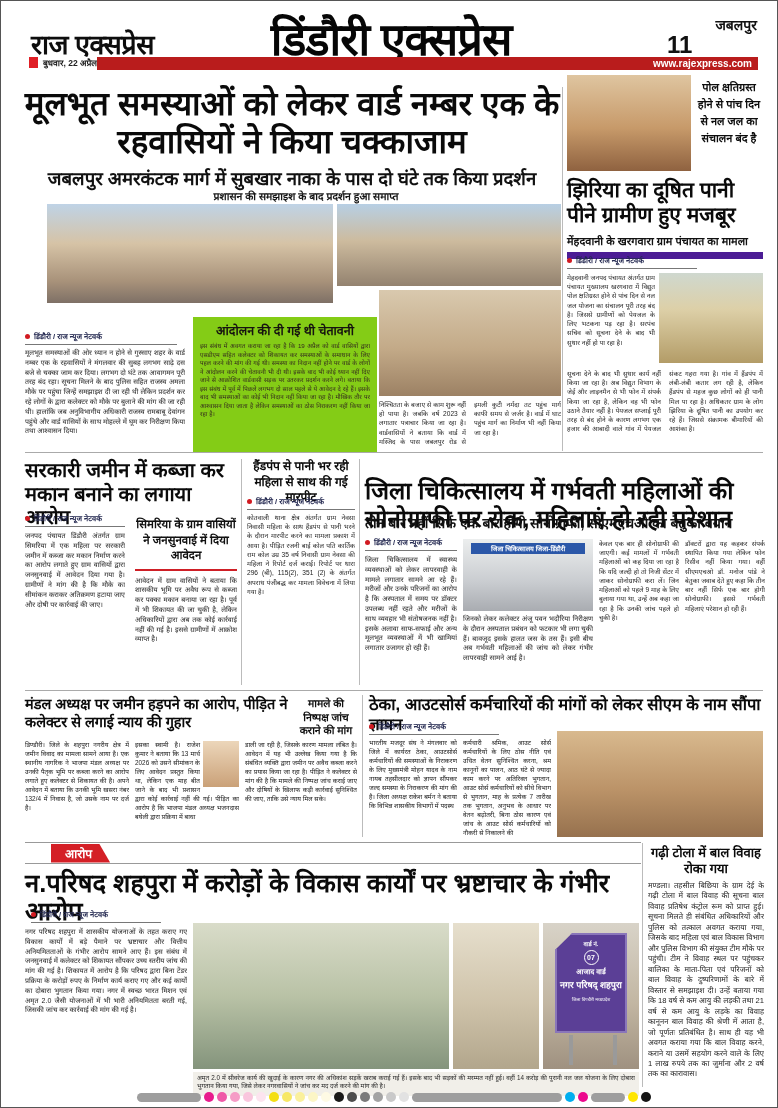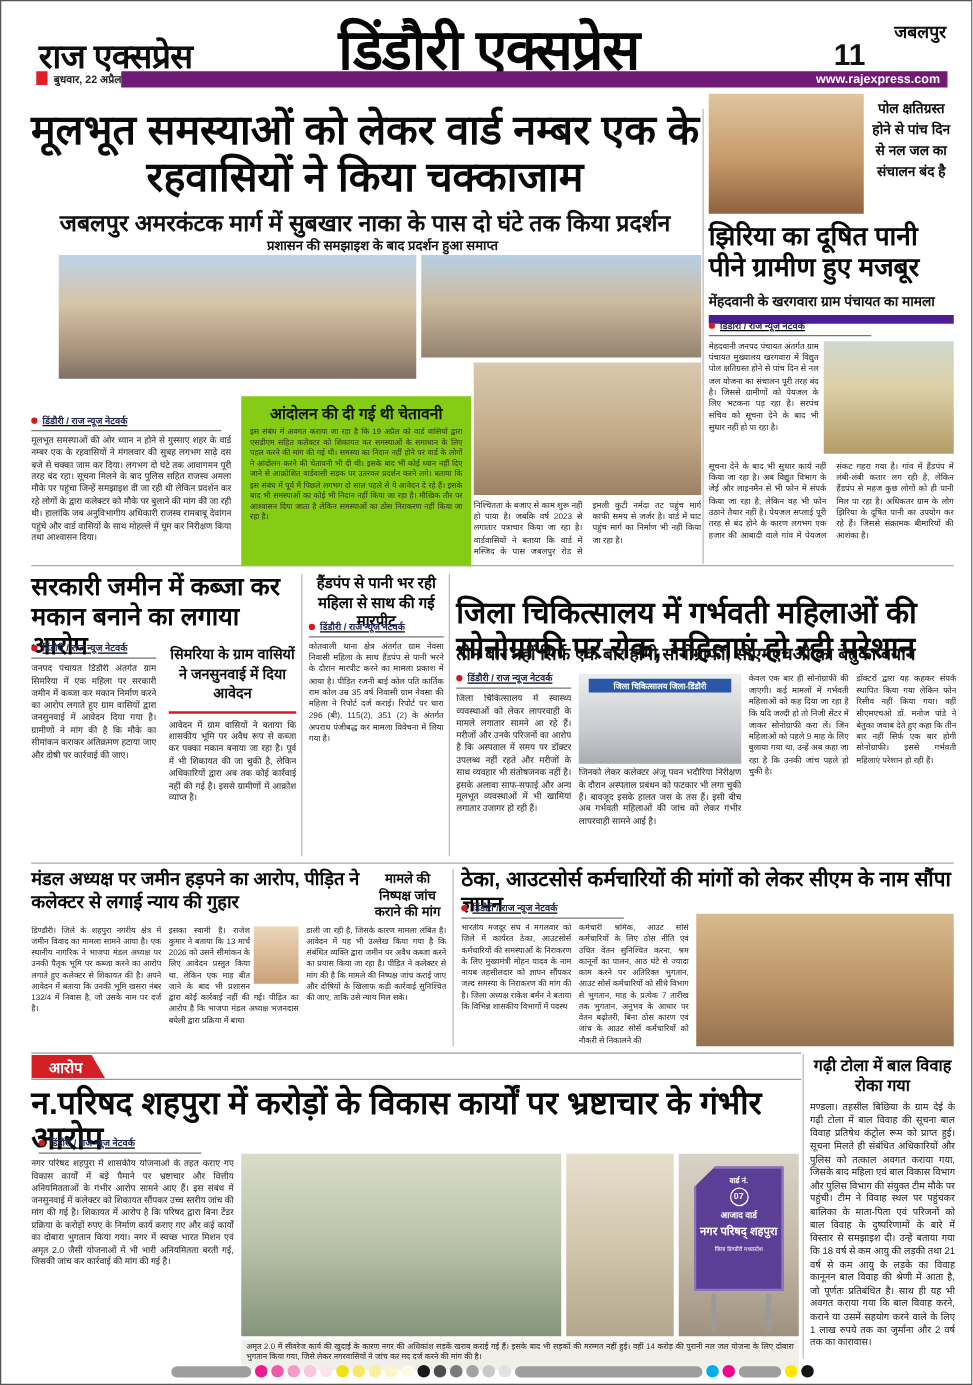--- a/index.html
+++ b/index.html
@@ -10,27 +10,27 @@
   .abs { position:absolute; }
 
   
   #mh-brand { left:30px; top:24px; font-size:27px; font-weight:bold; color:#0d0d0d; letter-spacing:-0.5px;}
   #mh-dateline { left:28px; top:56px; display:flex; align-items:center; gap:5px; }
   #mh-redsquare { width:9px; height:11px; background:#e01f26; }
   #mh-date { font-size:8.5px; font-weight:bold; color:#222; }
   #mh-title { left:150px; top:6px; width:480px; text-align:center; font-size:45px; font-weight:900; color:#060606; letter-spacing:-1px;}
   #mh-edition { right:20px; top:14px; width:90px; text-align:right; font-size:14px; font-weight:bold; color:#111; }
   #mh-pagenum { right:20px; top:30px; width:90px; text-align:left; font-size:24px; font-weight:900; color:#111; }
-  #mh-redbar { left:96px; top:56px; width:661px; height:13px; background:#701a75; display:flex; align-items:center; justify-content:flex-end; padding-right:6px;}
+  #mh-redbar { left:96px; top:56px; width:661px; height:13px; background:#b91c1c; display:flex; align-items:center; justify-content:flex-end; padding-right:6px;}
   #mh-site { color:#fff; font-size:10px; font-weight:bold; }
 
   
   .hl { font-weight:900; color:#0a0a0a; }
   .body-txt { font-size:7px; line-height:1.4; text-align:justify; color:#1c1c1c; overflow:hidden; }
-  .byline { display:flex; align-items:center; gap:4px; border-bottom:1px solid #777; padding-bottom:3px;text-decoration:underline; }
+  .byline { display:flex; align-items:center; gap:4px; border-bottom:1px solid #777; padding-bottom:3px; }
   .byline .dot { width:5px; height:5px; border-radius:50%; background:#d11a21; flex:0 0 auto; }
   .byline .bl-t { font-size:7.5px; font-weight:bold; color:#232850; }
   .ph { overflow:hidden;padding-left:35px; }
   .ph-crowd   { background:linear-gradient(180deg,#bfd3e6 0%,#d6c3a6 40%,#a8927a 78%,#7e7066 100%); }
   .ph-crowd2  { background:linear-gradient(180deg,#b7cfe4 0%,#cdbb9e 45%,#93826f 100%); }
   .ph-walk    { background:linear-gradient(180deg,#d9c9ae 0%,#c3aa88 55%,#9c8164 100%); }
   .ph-women   { background:linear-gradient(180deg,#dfc5a0 0%,#c79a6a 55%,#8f6240 100%); }
   .ph-field   { background:linear-gradient(180deg,#cfd8cf 0%,#ddd0a8 40%,#b39c67 100%); }
   .ph-hosp    { background:linear-gradient(180deg,#eceeee 0%,#c9ccd0 60%,#a9acb1 100%); }
   .ph-group   { background:linear-gradient(180deg,#d8b98e 0%,#bb9368 55%,#96714e 100%); }
@@ -105,21 +105,21 @@
   #theka-h3 { left:368px; top:694px; width:396px; font-size:16.5px; line-height:1.2; }
   #theka-byline { left:368px; top:720px; width:130px; }
   #theka-c1 { left:368px; top:738px; width:88px; height:98px; font-size:6.4px; }
   #theka-c2 { left:462px; top:738px; width:88px; height:98px; font-size:6.4px; }
   #theka-photo { left:556px; top:730px; width:206px; height:106px; }
 
   
   #strip { left:24px; top:841px; width:616px; height:22px; border-top:1px solid #999; border-bottom:1px solid #999;
            display:flex; align-items:center; gap:8px; }
   #strip-tag { background:#d41f26; color:#fff; font-size:12px; font-weight:900; padding:1px 18px 1px 14px;
-               clip-path:polygon(0 0, calc(100% - 11px) 0, 100% 100%, 0 100%); }
+               clip-path:polygon(0 0, calc(100% - 11px) 0, 100% 100%, 0 100%);margin-left:26px; }
   #strip-text { font-size:10.5px; font-weight:900; color:#1a1a1a; }
   #v4 { left:641px; top:842px; height:244px; }
   #gadhi-h3 { left:647px; top:844px; width:116px; text-align:center; font-size:13px; line-height:1.25; }
   #gadhi-body { left:647px; top:880px; width:116px; height:200px; font-size:7.6px; line-height:1.38; }
   #shah-h2 { left:24px; top:868px; width:612px; font-size:25.5px; line-height:1.1; }
   #shah-byline { left:30px; top:908px; width:130px; }
   #shah-col { left:24px; top:926px; width:162px; height:156px; font-size:7px; }
   #pond-photo { left:192px; top:922px; width:256px; height:146px; }
   #rubble-photo { left:452px; top:922px; width:86px; height:146px; }
   #sign-photo { left:542px; top:922px; width:96px; height:146px; position:absolute; }

